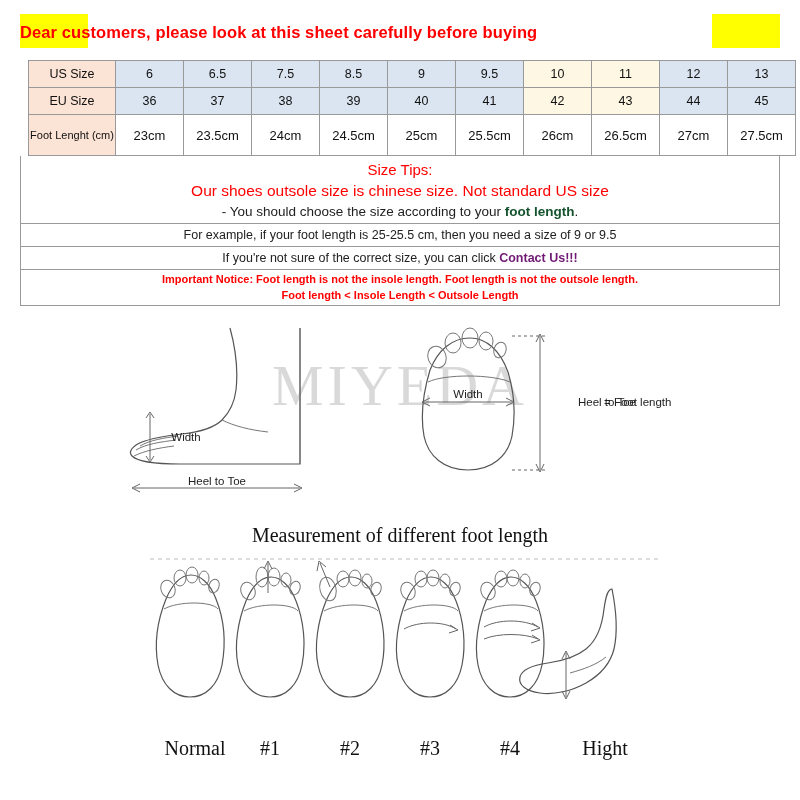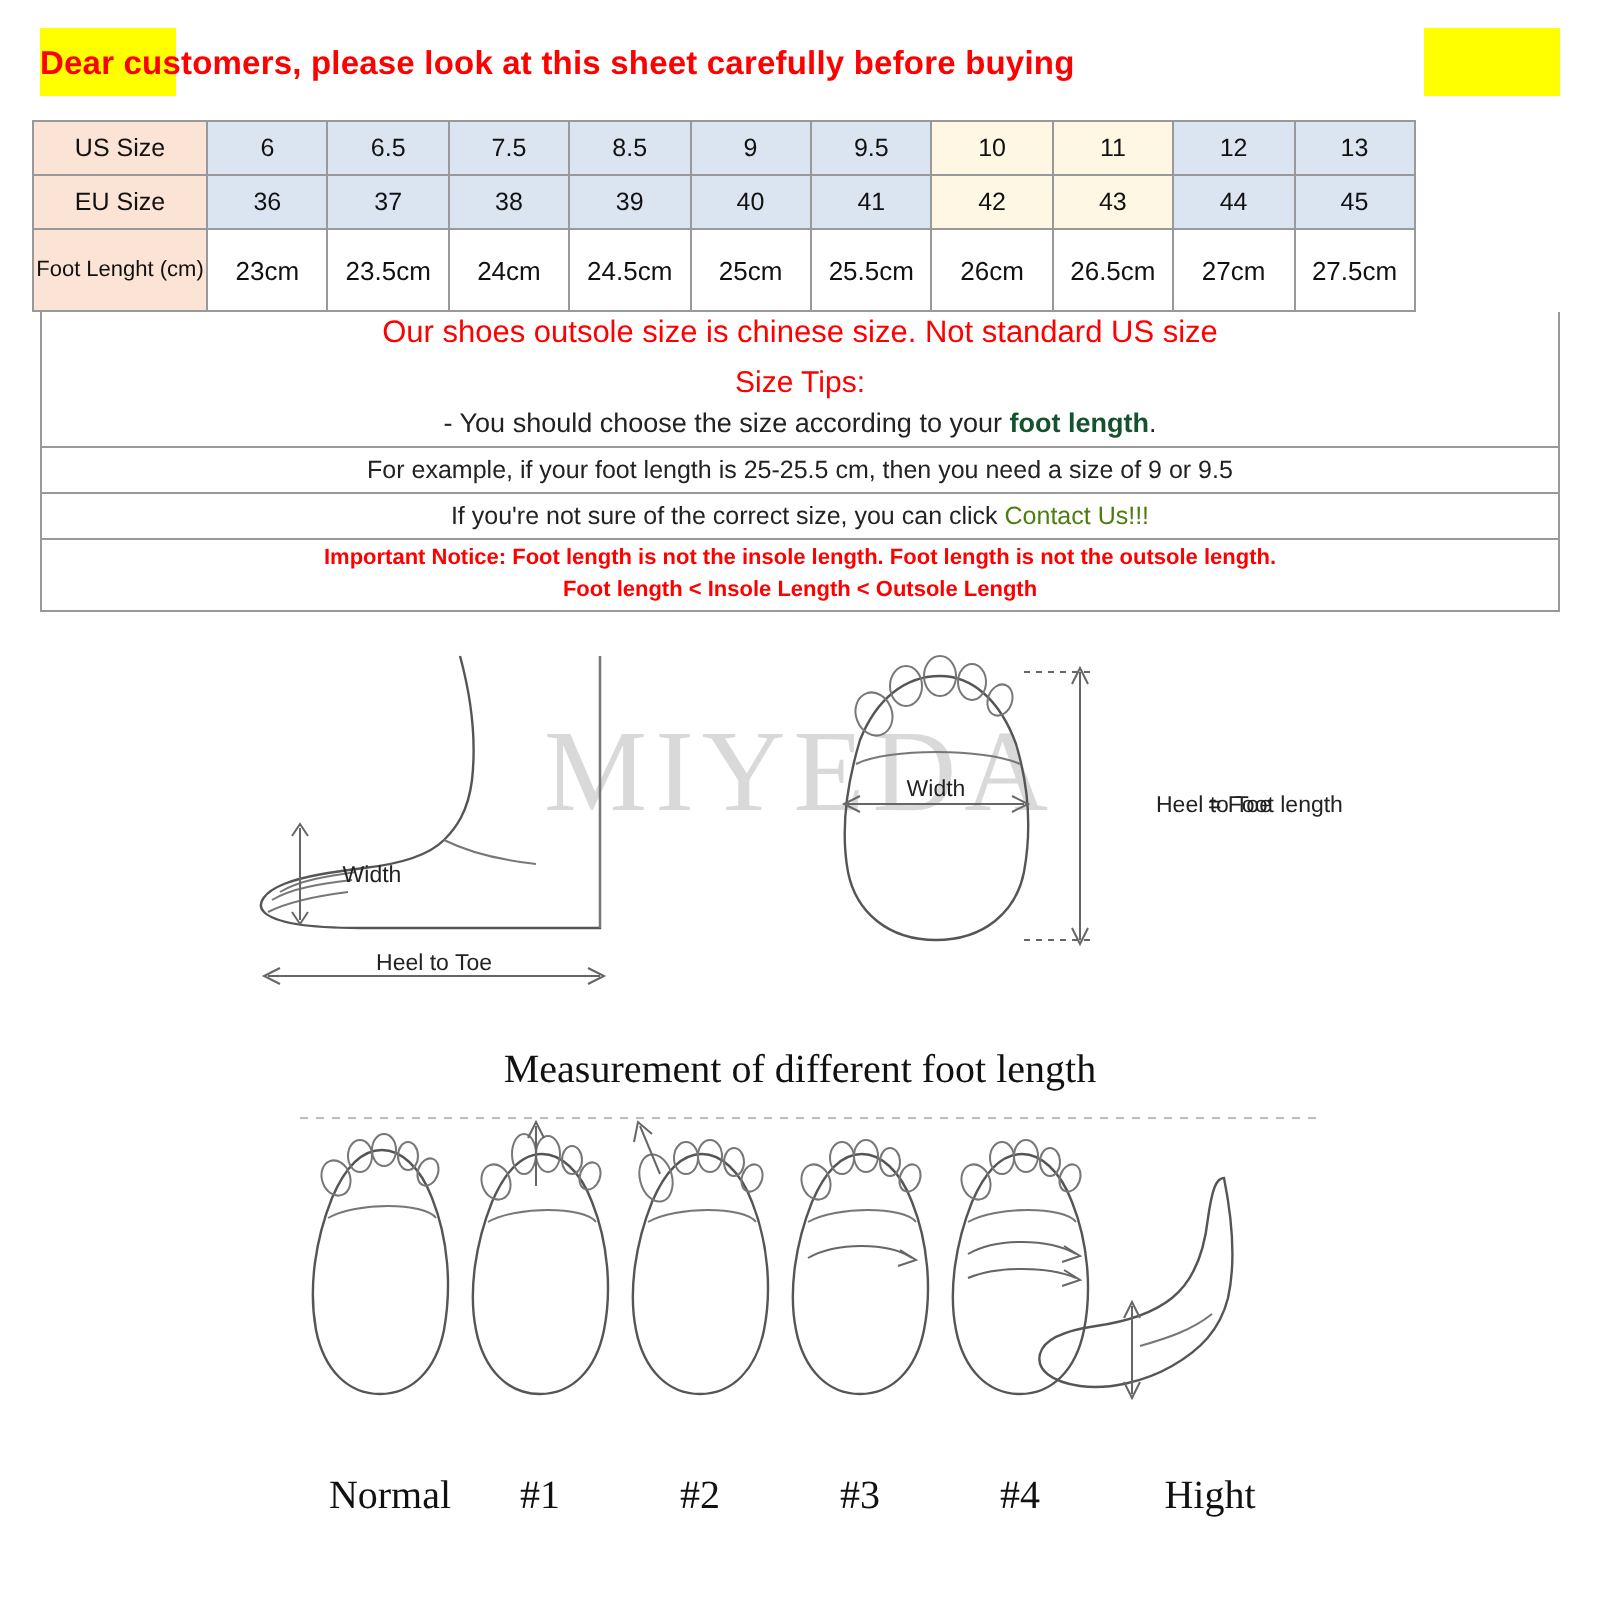--- a/index.html
+++ b/index.html
@@ -45,22 +45,22 @@
     color: #ff0000;
     font-weight: bold;
     text-align: center;
     z-index: 2;
     letter-spacing: .1px;
   }
 
   
   table.size-table {
     border-collapse: collapse;
-    margin: 0 16px;
-    width: 692px;
+    margin: 0 28px;
+    width: 768px;
     table-layout: fixed;
   }
   table.size-table td {
     border: 1px solid #999;
     text-align: center;
     font-size: 12.5px;
     height: 24px;
     color: #111;
   }
   td.rowlabel {
@@ -112,22 +112,22 @@
   .tips-mid b { color: #14532d; }
   .tips-sep {
     border-top: 1px solid #999;
   }
   .tips-small {
     color: #222;
     font-size: 12.5px;
     padding: 4px 6px;
   }
   .contact {
-    color: #4d7c0f;
-    font-weight: normal;
+    color: #701a75;
+    font-weight: bold;
   }
   .notice1 {
     color: #ff0000;
     font-size: 11px;
     font-weight: bold;
     padding-top: 3px;
   }
   .notice2 {
     color: #ff0000;
     font-size: 11px;
@@ -244,22 +244,22 @@
         <td class="cell-white">25.5cm</td>
         <td class="cell-white">26cm</td>
         <td class="cell-white">26.5cm</td>
         <td class="cell-white">27cm</td>
         <td class="cell-white">27.5cm</td>
       </tr>
     </tbody>
   </table>
 
   <div class="tips">
+    <div class="tips-line tips-title">Size Tips:</div>
     <div class="tips-line tips-big">Our shoes outsole size is chinese size. Not standard US size</div>
-    <div class="tips-line tips-title">Size Tips:</div>
     <div class="tips-line tips-mid"><span>- You should choose the size according to your </span><b>foot length</b><span>.</span></div>
     <div class="tips-sep"></div>
     <div class="tips-line tips-small">For example, if your foot length is 25-25.5 cm, then you need a size of 9 or 9.5</div>
     <div class="tips-sep"></div>
     <div class="tips-line tips-small"><span>If you're not sure of the correct size, you can click </span><span class="contact">Contact Us!!!</span></div>
     <div class="tips-sep"></div>
     <div class="tips-line notice1">Important Notice: Foot length is not the insole length. Foot length is not the outsole length.</div>
     <div class="tips-line notice2">Foot length &lt; Insole Length &lt; Outsole Length</div>
   </div>
 

